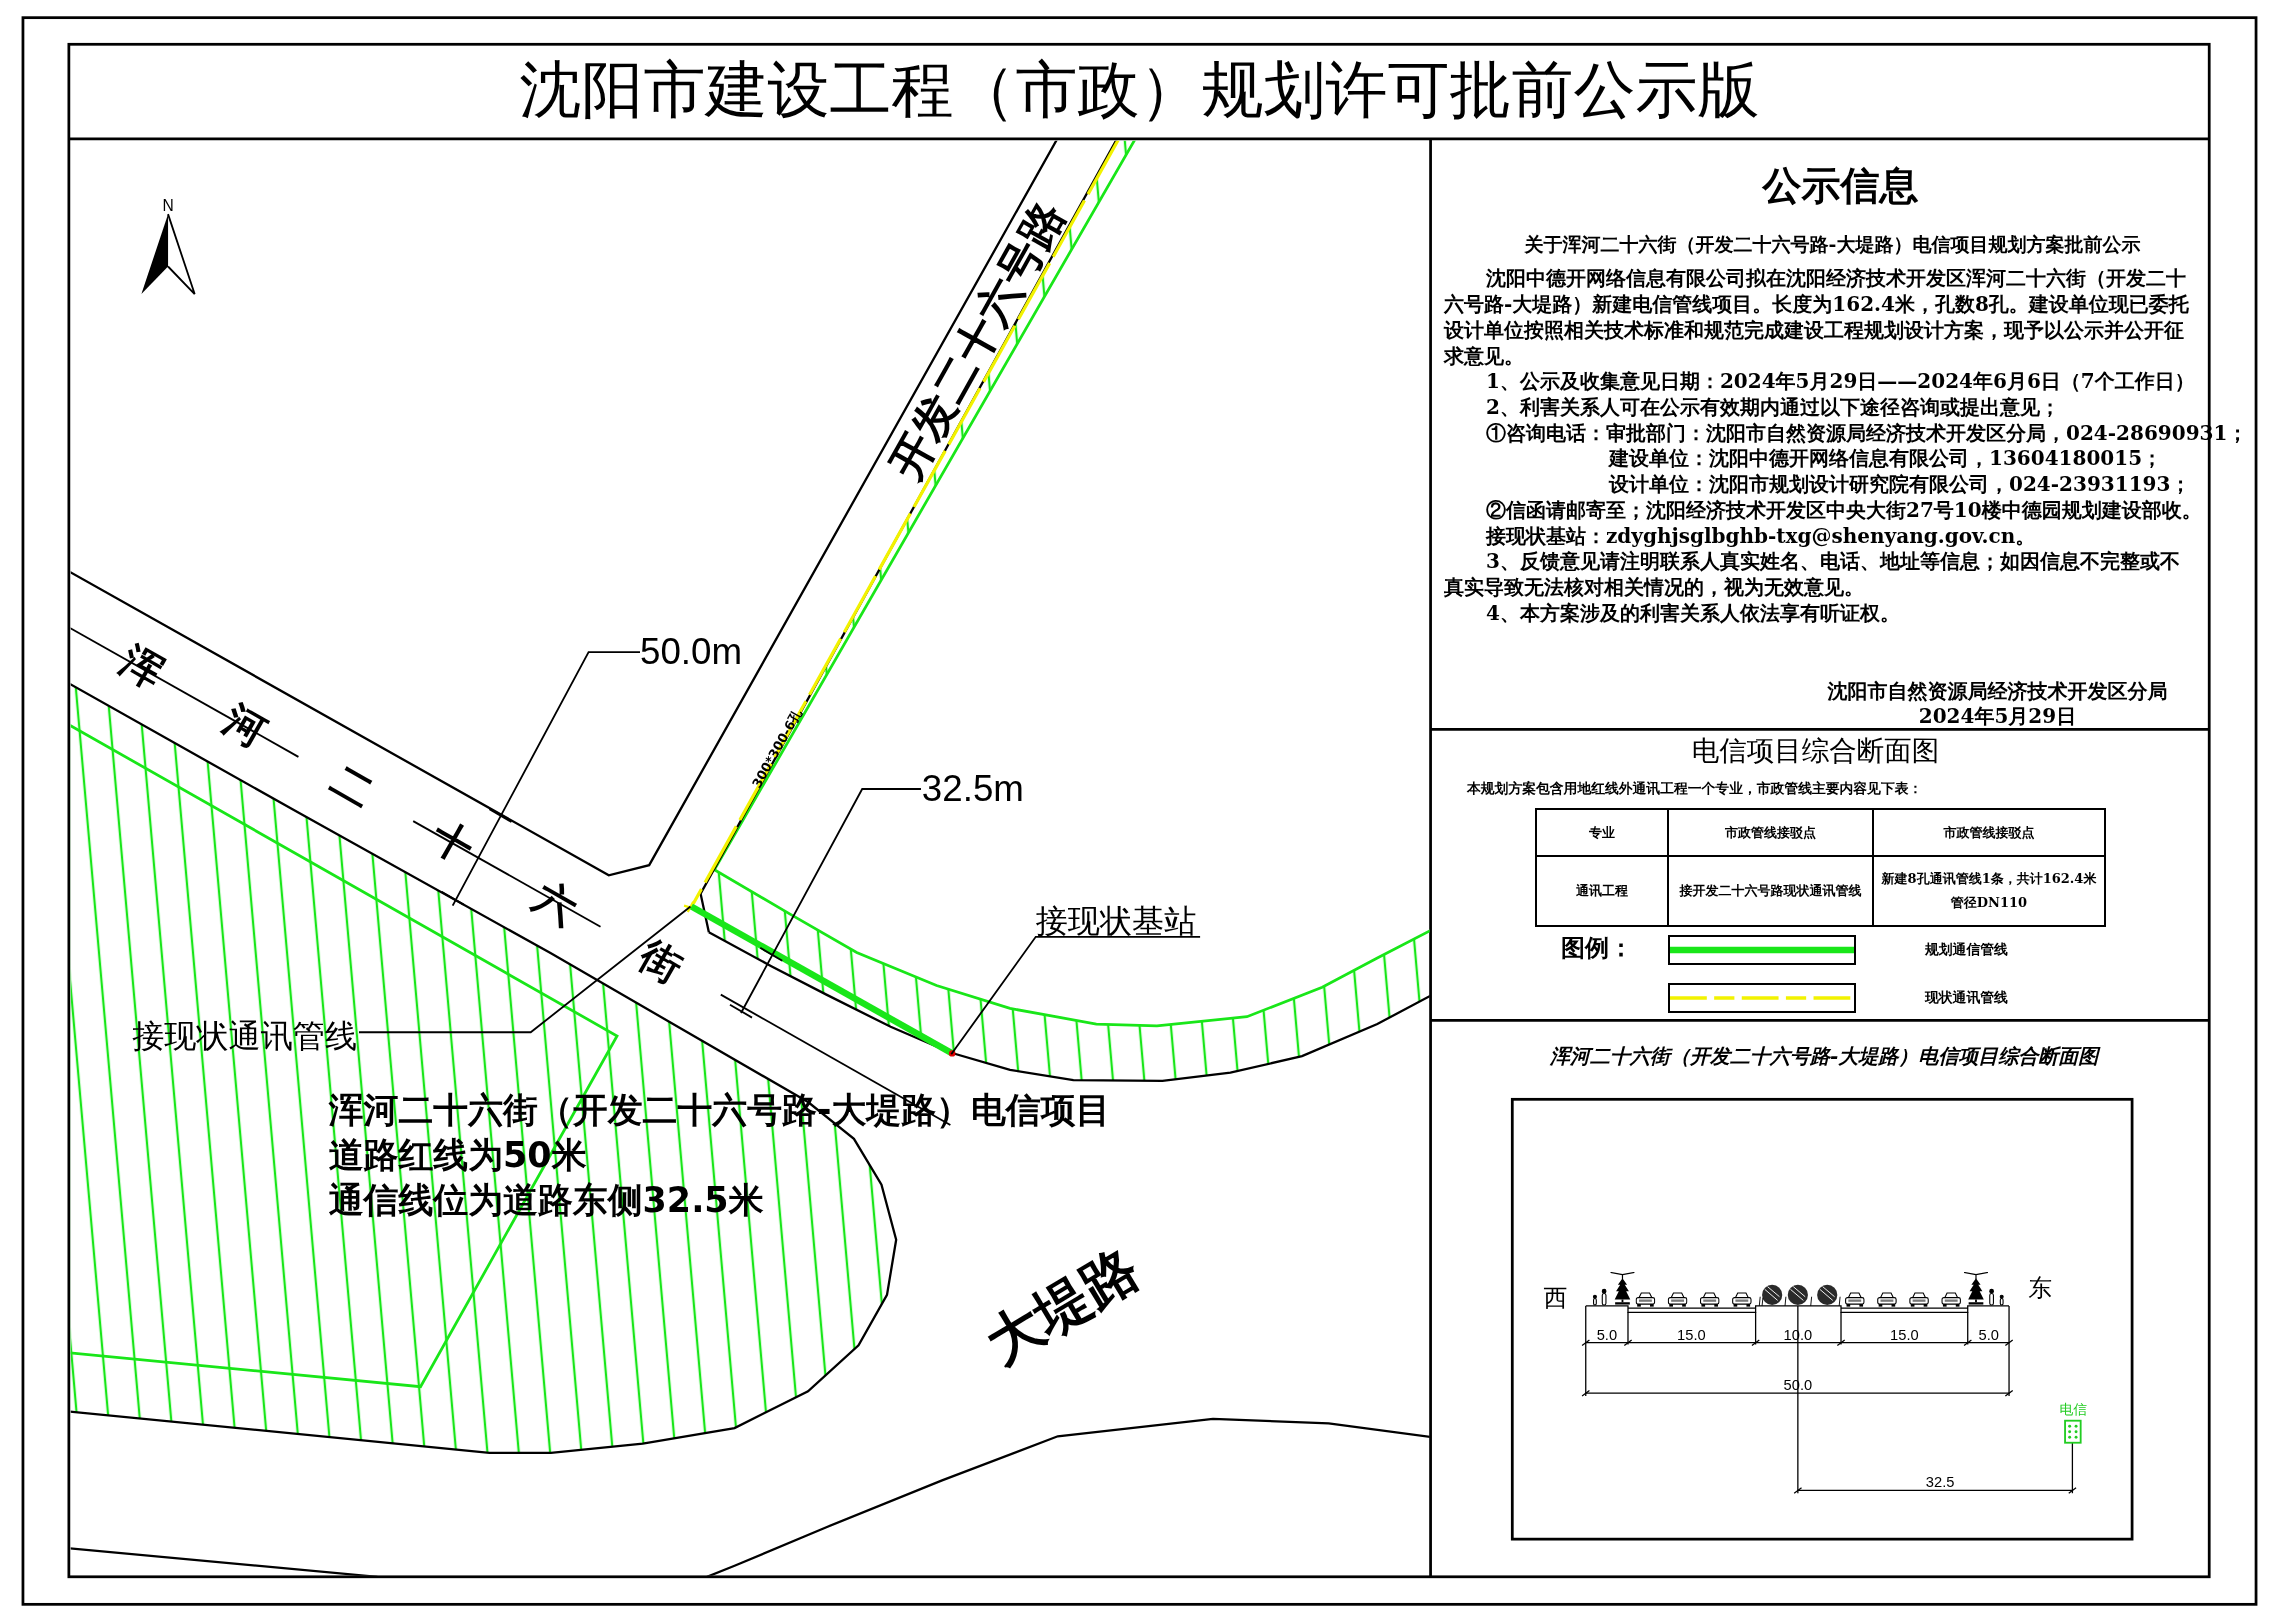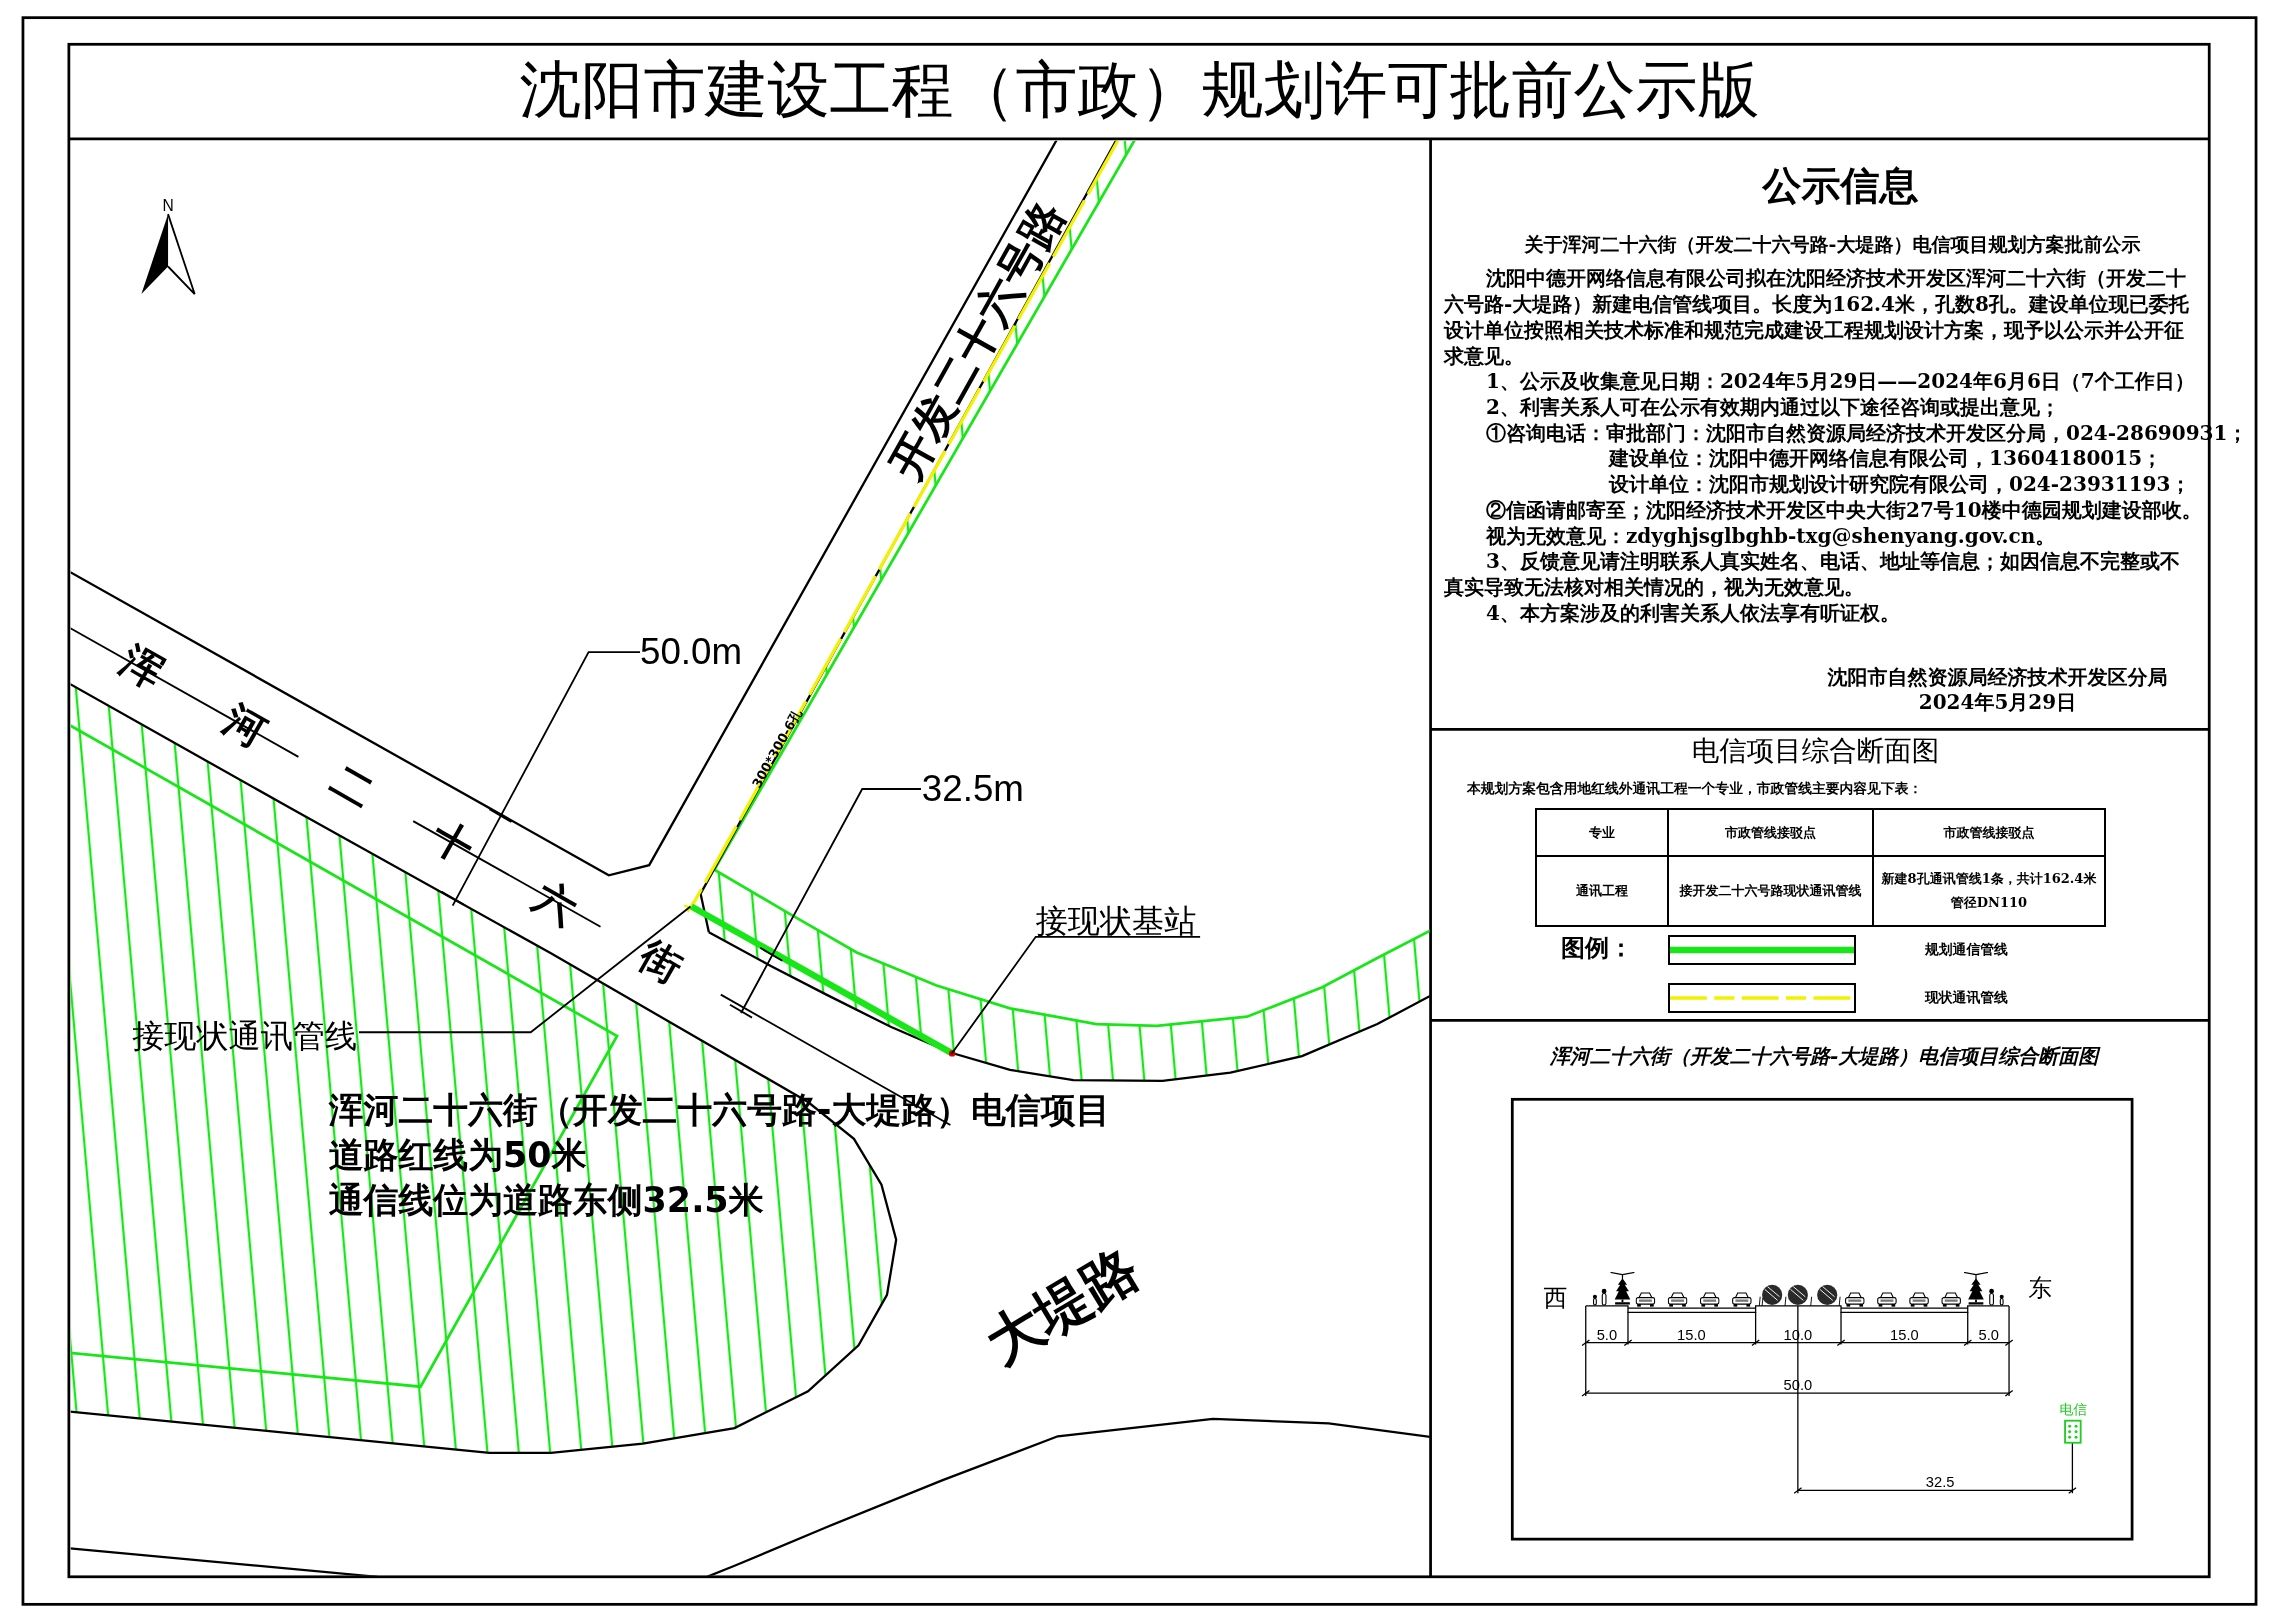--- a/index.html
+++ b/index.html
@@ -21,21 +21,21 @@
   .title { left:69px; top:55px; width:2141px; height:70px; line-height:70px;
            text-align:center; font-size:62px; font-family:"DejaVu Serif", serif; }
 
   .notice-heading { left:1657px; top:165px; width:367px; height:42px; line-height:42px;
                     text-align:center; font-size:39px; font-weight:bold; font-family:"DejaVu Sans", sans-serif; }
   .notice-sub { left:1465px; top:231px; width:735px; height:26px; line-height:26px;
                 text-align:center; font-size:19px; font-weight:bold; }
   .nl { position:absolute; white-space:nowrap; height:26px; line-height:26px;
         font-size:20px; font-weight:bold; font-family:"DejaVu Serif", serif; }
   .sig { left:1722px; width:551px; height:26px; line-height:26px; text-align:center;
-         font-size:20px; font-weight:bold; }
+         font-size:20px; font-weight:bold;margin-top:14px; }
 
   .plan-heading { left:1632px; top:734px; width:367px; height:33px; line-height:33px;
                   text-align:center; font-size:27.5px; font-family:"DejaVu Sans", sans-serif; }
   .plan-note { left:1467px; top:779px; height:18.4px; line-height:18.4px; font-size:13.8px; font-weight:bold; }
   table.plan-table { position:absolute; left:1535px; top:808px; width:569px;
                      border-collapse:collapse; table-layout:fixed; border:2.8px solid #000; }
   table.plan-table th, table.plan-table td {
      border:2.3px solid #000; text-align:center; vertical-align:middle;
      font-size:13px; font-weight:bold; padding:0 3.7px; white-space:nowrap;
      font-family:"DejaVu Serif", serif; }
@@ -230,21 +230,21 @@
   <div class="nl" style="left:1486px;top:265px">沈阳中德开网络信息有限公司拟在沈阳经济技术开发区浑河二十六街（开发二十</div>
   <div class="nl" style="left:1444px;top:291px">六号路-大堤路）新建电信管线项目。长度为162.4米，孔数8孔。建设单位现已委托</div>
   <div class="nl" style="left:1444px;top:317px">设计单位按照相关技术标准和规范完成建设工程规划设计方案，现予以公示并公开征</div>
   <div class="nl" style="left:1444px;top:343px">求意见。</div>
   <div class="nl" style="left:1486px;top:368px">1、公示及收集意见日期：2024年5月29日——2024年6月6日（7个工作日）</div>
   <div class="nl" style="left:1486px;top:394px">2、利害关系人可在公示有效期内通过以下途径咨询或提出意见；</div>
   <div class="nl" style="left:1486px;top:420px">①咨询电话：审批部门：沈阳市自然资源局经济技术开发区分局，024-28690931；</div>
   <div class="nl" style="left:1609px;top:445px">建设单位：沈阳中德开网络信息有限公司，13604180015；</div>
   <div class="nl" style="left:1609px;top:471px">设计单位：沈阳市规划设计研究院有限公司，024-23931193；</div>
   <div class="nl" style="left:1486px;top:497px">②信函请邮寄至；沈阳经济技术开发区中央大街27号10楼中德园规划建设部收。</div>
-  <div class="nl" style="left:1486px;top:523px">视为无效意见：zdyghjsglbghb-txg@shenyang.gov.cn。</div>
+  <div class="nl" style="left:1486px;top:523px">接现状基站：zdyghjsglbghb-txg@shenyang.gov.cn。</div>
   <div class="nl" style="left:1486px;top:548px">3、反馈意见请注明联系人真实姓名、电话、地址等信息；如因信息不完整或不</div>
   <div class="nl" style="left:1444px;top:574px">真实导致无法核对相关情况的，视为无效意见。</div>
   <div class="nl" style="left:1486px;top:600px">4、本方案涉及的利害关系人依法享有听证权。</div>
 
   <div class="abs sig serif" style="top:664px">沈阳市自然资源局经济技术开发区分局</div>
   <div class="abs sig serif" style="top:689px">2024年5月29日</div>
 </div>
 
 <div>
   <div class="abs plan-heading">电信项目综合断面图</div>

